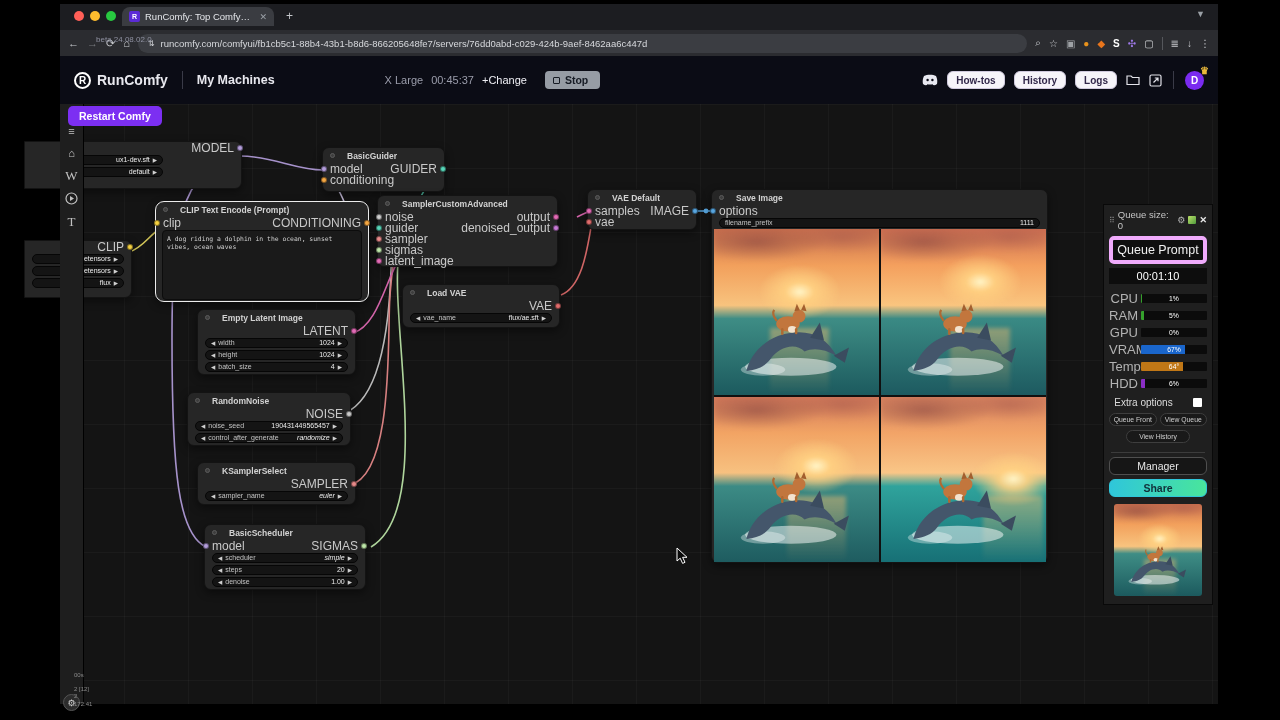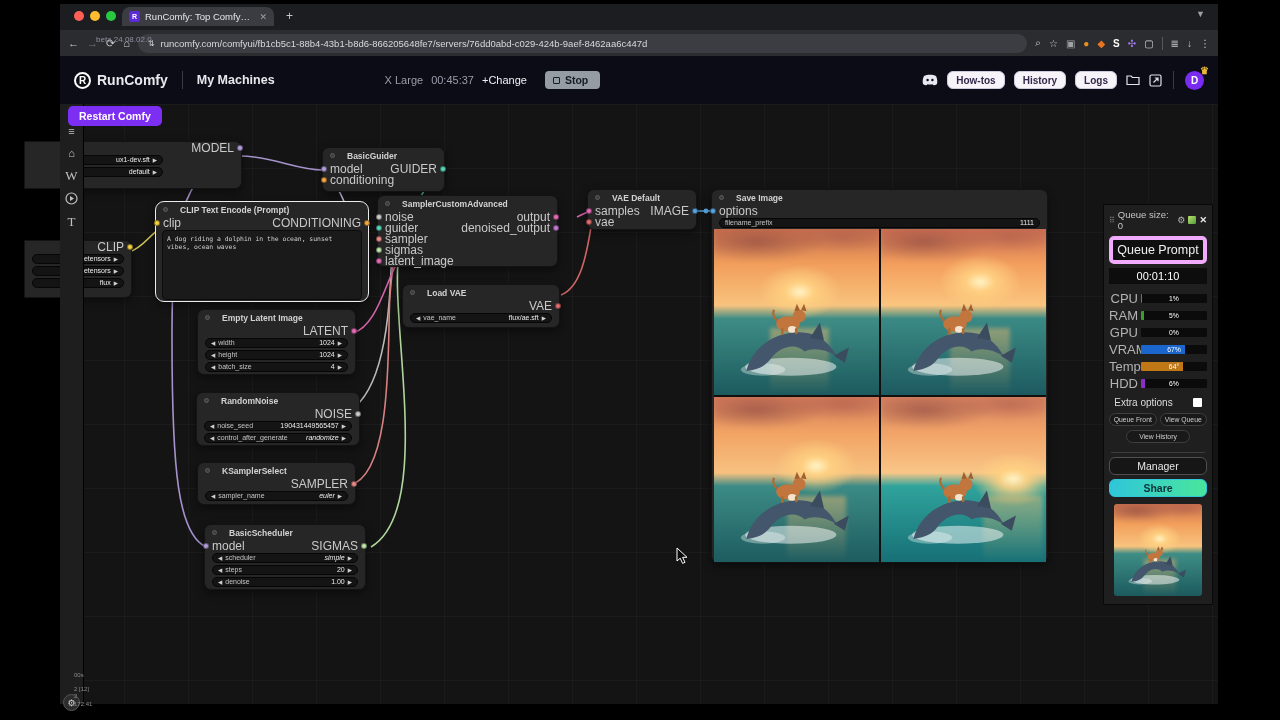--- a/index.html
+++ b/index.html
@@ -94,21 +94,21 @@
   
   #n-unet_loader{left:24px;top:141px;width:218px;height:48px;border-radius:0 7px 7px 0}
   #n-clip_loader{left:24px;top:240px;width:108px;height:58px;border-radius:0 7px 7px 0}
   #n-basic_guider{left:322px;top:147px;width:123px;height:45px}
   #n-clip_text_encode{left:155px;top:201px;width:214px;height:101px}
   #n-sampler_custom{left:377px;top:195px;width:181px;height:72px}
   #n-load_vae{left:402px;top:284px;width:158px;height:44px}
   #n-vae_decode{left:587px;top:189px;width:110px;height:41px}
   #n-save_image{left:711px;top:189px;width:337px;height:374px}
   #n-empty_latent{left:197px;top:309px;width:159px;height:66px}
-  #n-random_noise{left:196px;top:392px;width:164px;height:54px}
+  #n-random_noise{left:187px;top:392px;width:164px;height:54px}
   #n-ksampler_select{left:197px;top:462px;width:159px;height:43px}
   #n-basic_scheduler{left:204px;top:524px;width:162px;height:66px}
 
   
   .scene{position:relative;overflow:hidden;background:linear-gradient(180deg,var(--s1) 0%,var(--s2) 22%,var(--s3) 46%,var(--w1) 54%,var(--w2) 100%)}
   .scene .sun{position:absolute;width:70%;height:46%;left:var(--sx);top:var(--sy);transform:translate(-50%,-50%);
     background:radial-gradient(closest-side,#fff4c6 0%,rgba(255,209,130,.9) 25%,rgba(255,165,95,0) 72%);filter:blur(1px)}
   .scene .clouds{position:absolute;inset:0 0 50% 0;filter:blur(2px);
     background:radial-gradient(58% 32% at 26% 16%,rgba(125,62,62,.55),transparent 72%),
                radial-gradient(48% 26% at 78% 10%,rgba(160,85,75,.5),transparent 72%)}

